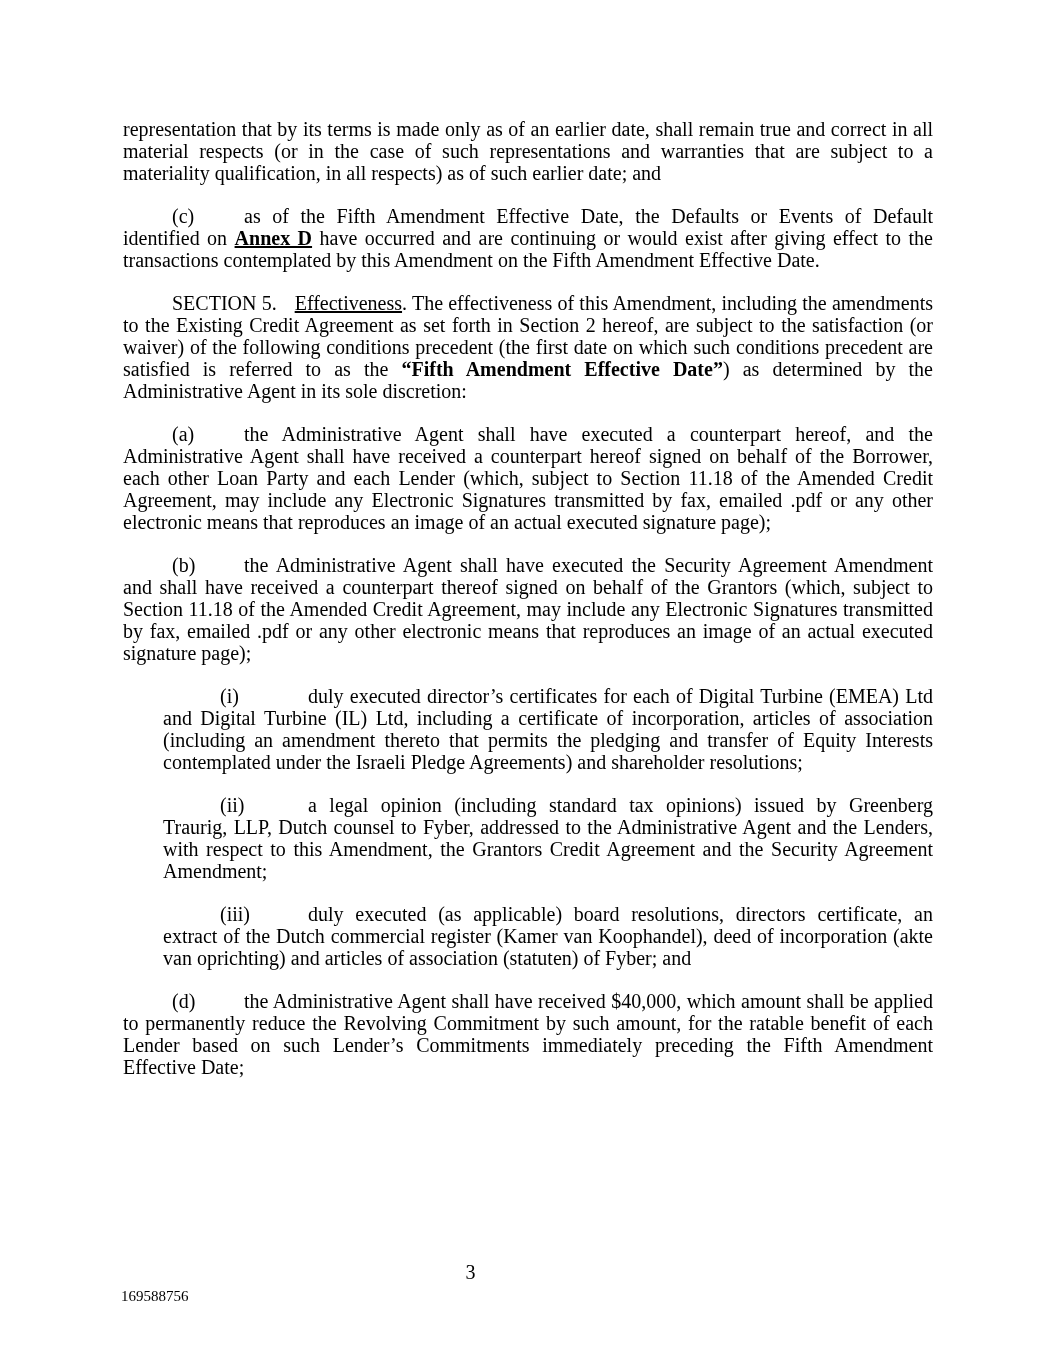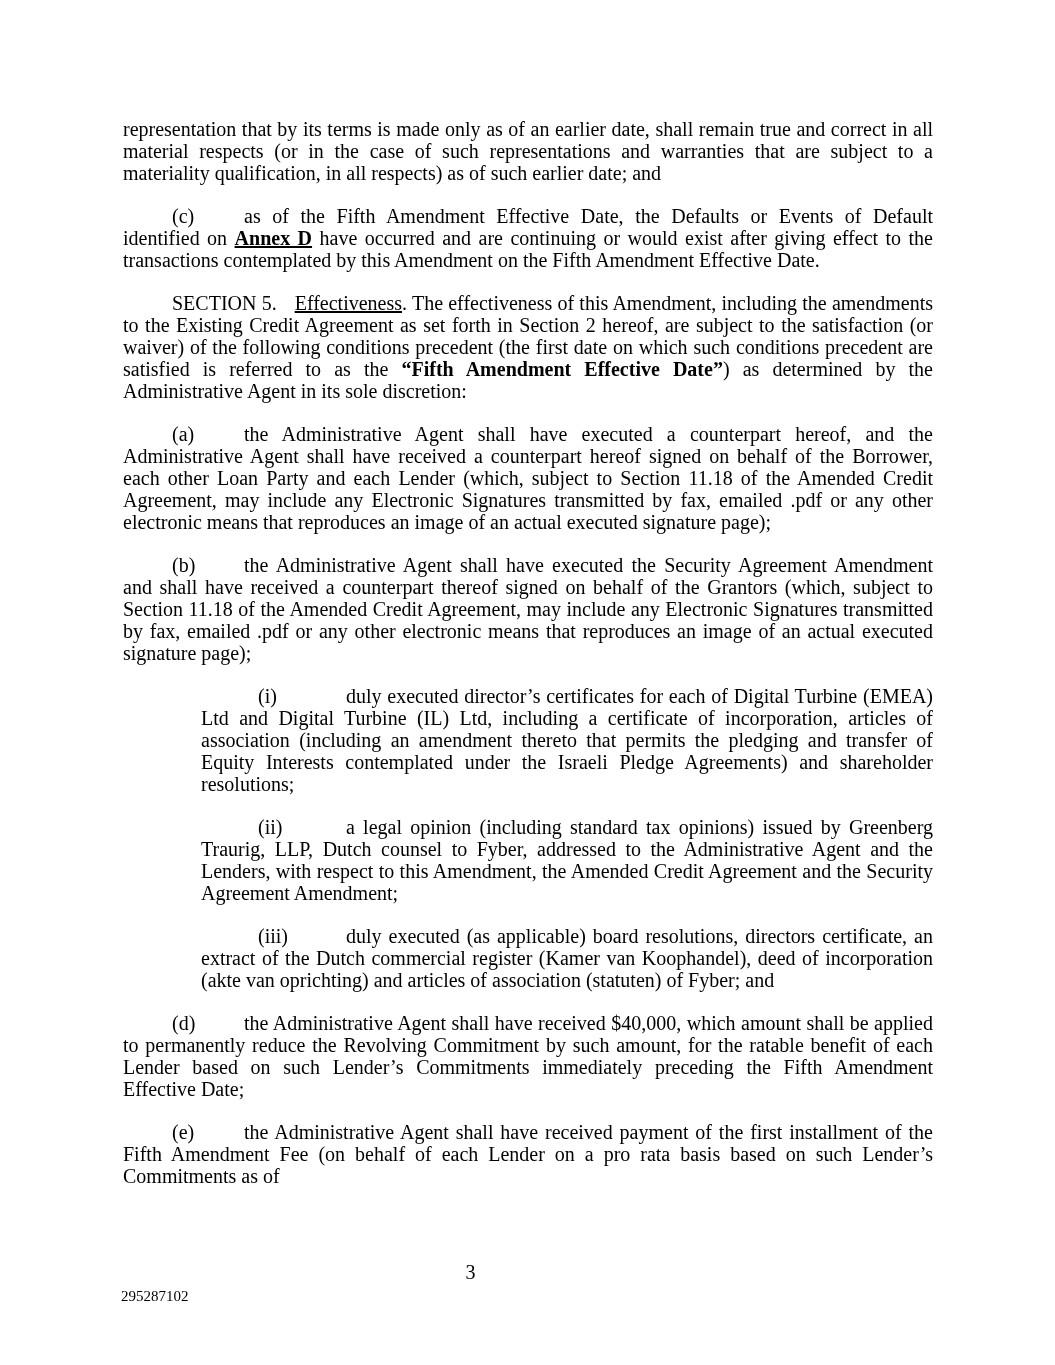--- a/index.html
+++ b/index.html
@@ -25,21 +25,21 @@
     width: 810px;
   }
   p.para {
     margin: 0 0 21px 0;
     text-align: justify;
   }
   p.indent {
     text-indent: 49px;
   }
   p.sub {
-    margin-left: 78px;
+    margin-left: 40px;
     text-indent: 57px;
   }
   .label {
     display: inline-block;
     text-indent: 0;
     width: 72px;
   }
   .label.roman {
     width: 88px;
   }
@@ -77,26 +77,25 @@
 
     <p class="para indent"><span>SECTION 5.</span><span class="gap"></span><span class="u">Effectiveness</span><span>. The effectiveness of this Amendment, including the amendments to the Existing Credit Agreement as set forth in Section 2 hereof, are subject to the satisfaction (or waiver) of the following conditions precedent (the first date on which such conditions precedent are satisfied is referred to as the </span><span class="b">“Fifth Amendment Effective Date”</span><span>) as determined by the Administrative Agent in its sole discretion:</span></p>
 
     <p class="para indent"><span class="label">(a)</span><span>the Administrative Agent shall have executed a counterpart hereof, and the Administrative Agent shall have received a counterpart hereof signed on behalf of the Borrower, each other Loan Party and each Lender (which, subject to Section 11.18 of the Amended Credit Agreement, may include any Electronic Signatures transmitted by fax, emailed .pdf or any other electronic means that reproduces an image of an actual executed signature page);</span></p>
 
     <p class="para indent"><span class="label">(b)</span><span>the Administrative Agent shall have executed the Security Agreement Amendment and shall have received a counterpart thereof signed on behalf of the Grantors (which, subject to Section 11.18 of the Amended Credit Agreement, may include any Electronic Signatures transmitted by fax, emailed .pdf or any other electronic means that reproduces an image of an actual executed signature page);</span></p>
 
 
     <p class="para sub"><span class="label roman">(i)</span><span>duly executed director’s certificates for each of Digital Turbine (EMEA) Ltd and Digital Turbine (IL) Ltd, including a certificate of incorporation, articles of association (including an amendment thereto that permits the pledging and transfer of Equity Interests contemplated under the Israeli Pledge Agreements) and shareholder resolutions;</span></p>
 
-    <p class="para sub"><span class="label roman">(ii)</span><span>a legal opinion (including standard tax opinions) issued by Greenberg Traurig, LLP, Dutch counsel to Fyber, addressed to the Administrative Agent and the Lenders, with respect to this Amendment, the Amended Credit Agreement and the Security Agreement Amendment;</span></p>
+    <p class="para sub"><span class="label roman">(ii)</span><span>a legal opinion (including standard tax opinions) issued by Greenberg Traurig, LLP, Dutch counsel to Fyber, addressed to the Administrative Agent and the Lenders, with respect to this Amendment, the Grantors Credit Agreement and the Security Agreement Amendment;</span></p>
 
     <p class="para sub"><span class="label roman">(iii)</span><span>duly executed (as applicable) board resolutions, directors certificate, an extract of the Dutch commercial register (</span><span class="i">Kamer van Koophandel</span><span>), deed of incorporation (</span><span class="i">akte van oprichting</span><span>) and articles of association (</span><span class="i">statuten</span><span>) of Fyber; and</span></p>
 
 
     <p class="para indent"><span class="label">(d)</span><span>the Administrative Agent shall have received $40,000, which amount shall be applied to permanently reduce the Revolving Commitment by such amount, for the ratable benefit of each Lender based on such Lender’s Commitments immediately preceding the Fifth Amendment Effective Date;</span></p>
 
-    <p class="para indent"><span class="label">(e)</span><span>the Administrative Agent shall have received payment of the first installment of the Fifth Amendment Fee (on behalf of each Lender on a pro rata basis based on such Lender’s Commitments as of</span></p>
 
   </div>
 
   <div class="footer-pagenum">3</div>
-  <div class="footer-docid">295287102</div>
+  <div class="footer-docid">169588756</div>
 </div>
 
 </body></html>

